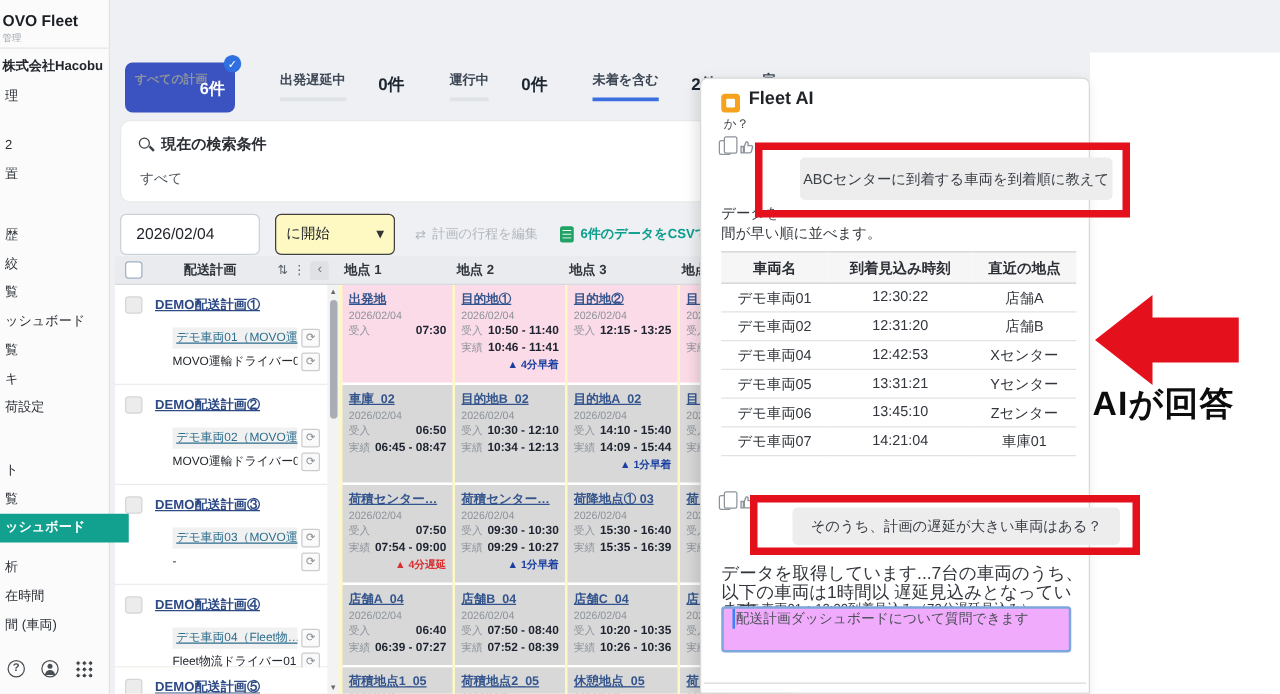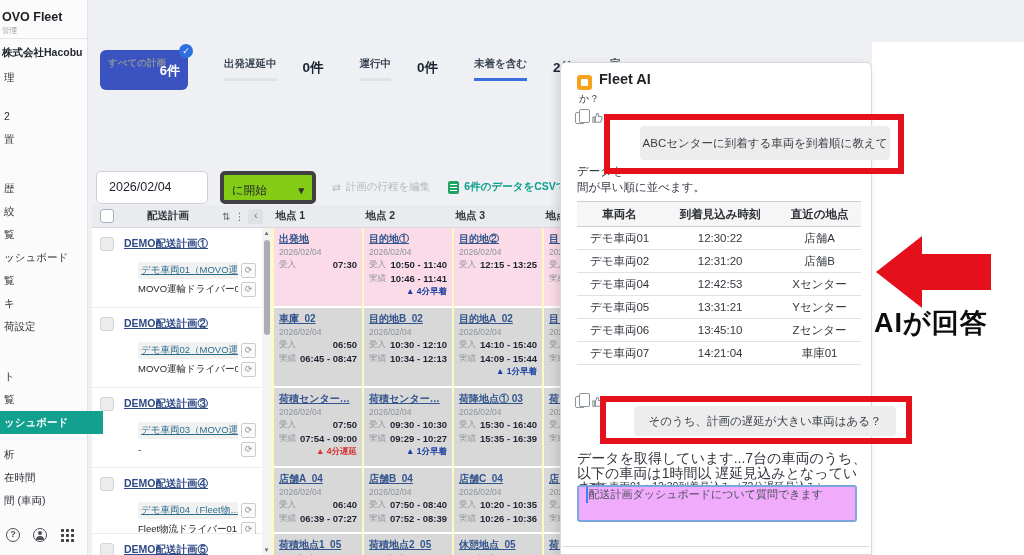--- a/index.html
+++ b/index.html
@@ -53,21 +53,21 @@
   
   .search-card { position:absolute; left:96px; top:96px; width:470px; height:66px; background:#fff; border:1px solid #e9e9e9; border-radius:8px; z-index:2; }
   .mag { position:absolute; left:14px; top:13px; width:9px; height:9px; border:1.6px solid #3a3f45; border-radius:50%; }
   .mag::after{ content:""; position:absolute; left:7px; top:7px; width:5px; height:1.6px; background:#3a3f45; transform:rotate(45deg); }
   .sc-title { position:absolute; left:32px; top:10px; font-size:12px; font-weight:bold; color:#2b2f35; }
   .sc-val { position:absolute; left:15px; top:38px; font-size:11px; color:#4a4f57; }
 
   
   .toolbar { position:absolute; left:96px; top:170px; height:34px; display:flex; align-items:center; gap:12px; z-index:2; }
   .date-input { width:112px; height:33px; background:#fff; border:1px solid #cdd1d6; border-radius:5px; font-size:12.5px; color:#22262c; line-height:31px; padding-left:12px; cursor:text; }
-  .select { width:96px; height:33px; background:#84cc16; border:4px solid #404040; border-radius:5px; font-size:11.5px; color:#22262c; line-height:31px; padding:0 8px; display:flex; justify-content:space-between; align-items:flex-start; cursor:pointer; }
+  .select { width:96px; height:33px; background:#fef9c3; border:1px solid #404040; border-radius:5px; font-size:11.5px; color:#22262c; line-height:31px; padding:0 8px; display:flex; justify-content:space-between; align-items:flex-end; cursor:pointer; }
   .select .car { font-size:11px; font-weight:bold; color:#333; }
   .link-dis { display:flex; align-items:center; gap:5px; font-size:10.5px; color:#b3b8bf; margin-left:4px; }
   .csv { display:flex; align-items:center; gap:5px; font-size:10.5px; font-weight:bold; color:#0b9e8c; cursor:pointer; margin-left:6px; }
   .csv-ic { width:11px; height:13px; background:#21a366; border-radius:2px; position:relative; }
   .csv-ic::after{ content:""; position:absolute; left:2px; top:3px; width:7px; height:7px;
      background:linear-gradient(#fff 1px, transparent 1px) 0 0/7px 3px; }
 
   
   .thead { position:absolute; left:92px; top:205px; width:548px; height:23px; background:#e9ebee; border-bottom:1px solid #d7d9dc; z-index:2; display:flex; align-items:center; }
   .cb { width:14px; height:14px; background:#fff; border:1.5px solid #9fb2c6; border-radius:3px; display:inline-block; cursor:pointer; }
@@ -195,20 +195,25 @@
       <div class="tab-plain active">
     <span class="tl">未着を含む</span>
     <span class="tc">2件</span>
   </div>
       <div class="tab-plain active">
     <span class="tl">完</span>
 
   </div>
     </div>
 
+  <div class="search-card">
+    <div class="mag"></div>
+    <div class="sc-title">現在の検索条件</div>
+    <div class="sc-val">すべて</div>
+  </div>
 
   <div class="toolbar">
     <div class="date-input">2026/02/04</div>
     <div class="select">
       <span>に開始</span>
       <span class="car">▾</span>
     </div>
     <div class="link-dis">
       <span>⇄</span>
       <span>計画の行程を編集</span>

